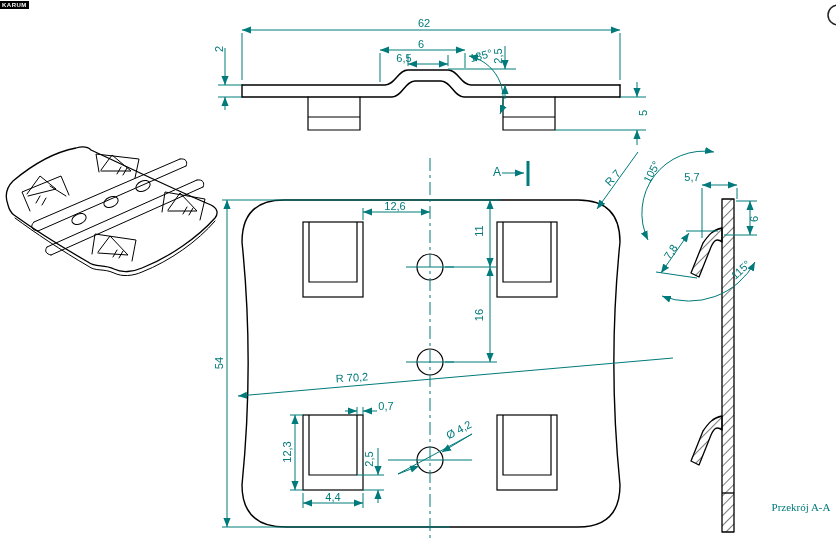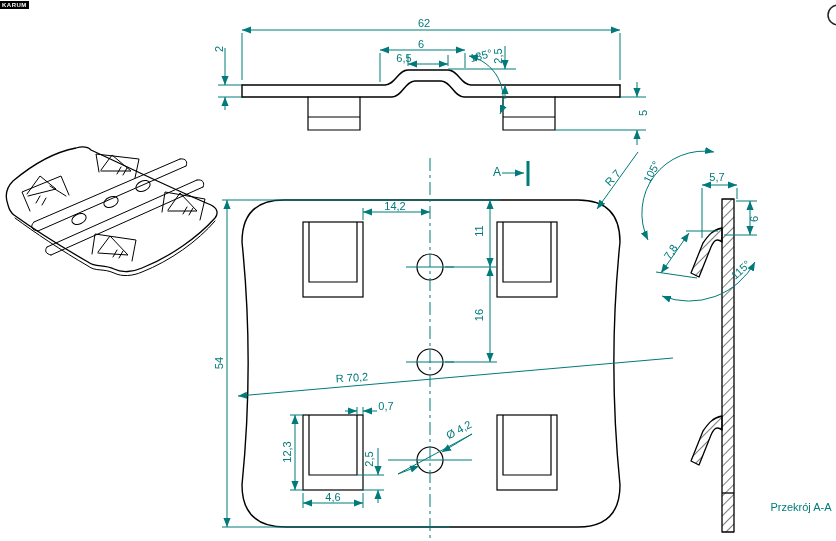--- a/index.html
+++ b/index.html
@@ -5,21 +5,21 @@
   html,body{margin:0;padding:0;background:#fff;}
   #sheet{position:relative;width:836px;height:541px;background:#ffffff;overflow:hidden;
          font-family:"Liberation Sans", sans-serif;}
   svg{position:absolute;left:0;top:0;}
   .dim{position:absolute;color:#007a7a;font-size:11px;line-height:11px;white-space:nowrap;
        transform:translate(-50%,-50%);}
   .r90{transform:translate(-50%,-50%) rotate(-90deg);}
   .titleblock{position:absolute;left:0;top:1px;background:#000;color:#fff;
               font-size:6px;line-height:8px;padding:0 2px;letter-spacing:0.5px;font-weight:bold;}
   .seclabel{position:absolute;color:#007a7a;font-size:11px;white-space:nowrap;
-            transform:translate(-50%,-50%);}
+            transform:translate(-50%,-50%);font-family:Liberation Serif, serif;}
   .marker{font-size:12px;}
 </style>
 </head>
 <body>
 
 <div id="sheet">
 
 <svg width="836" height="541" viewBox="0 0 836 541">
   <defs>
     <marker id="arr" viewBox="0 0 10 10" refX="10" refY="5" markerWidth="9" markerHeight="9" orient="auto-start-reverse" markerUnits="userSpaceOnUse">
@@ -167,33 +167,33 @@
 <div class="titleblock">KARUM</div>
 
 <div class="dim" style="left:424px;top:23px">62</div>
 <div class="dim" style="left:421px;top:44px">6</div>
 <div class="dim" style="left:404px;top:58px">6,5</div>
 <div class="dim" style="left:481px;top:56px;transform:translate(-50%,-50%) rotate(-15deg)">135°</div>
 <div class="dim r90" style="left:498px;top:56px">2,5</div>
 <div class="dim r90" style="left:219px;top:49px">2</div>
 <div class="dim r90" style="left:643px;top:113px">5</div>
 
-<div class="dim" style="left:395px;top:206px">14,2</div>
+<div class="dim" style="left:395px;top:206px">12,6</div>
 <div class="dim r90" style="left:479px;top:231px">11</div>
 <div class="dim r90" style="left:479px;top:315px">16</div>
 <div class="dim r90" style="left:219px;top:363px">54</div>
 <div class="dim" style="left:352px;top:378px;transform:translate(-50%,-50%) rotate(-4deg)">R 70,2</div>
 <div class="dim" style="left:386px;top:406px">0,7</div>
 <div class="dim r90" style="left:287px;top:452px">12,3</div>
-<div class="dim" style="left:333px;top:497px">4,6</div>
+<div class="dim" style="left:333px;top:497px">4,4</div>
 <div class="dim r90" style="left:369px;top:459px">2,5</div>
 <div class="dim" style="left:459px;top:430px;transform:translate(-50%,-50%) rotate(-28deg)">Ø 4,2</div>
 <div class="dim" style="left:613px;top:178px;transform:translate(-50%,-50%) rotate(-47deg)">R 7</div>
 <div class="dim marker" style="left:497px;top:172px">A</div>
 
 <div class="dim" style="left:652px;top:172px;transform:translate(-50%,-50%) rotate(-62deg)">105°</div>
-<div class="dim" style="left:717px;top:177px">5,7</div>
+<div class="dim" style="left:692px;top:177px">5,7</div>
 <div class="dim r90" style="left:754px;top:219px">6</div>
 <div class="dim" style="left:671px;top:252px;transform:translate(-50%,-50%) rotate(-57deg)">7,8</div>
 <div class="dim" style="left:741px;top:270px;transform:translate(-50%,-50%) rotate(-42deg)">115°</div>
 <div class="seclabel" style="left:801px;top:507px">Przekrój A-A</div>
 
 </div>
 
 </body></html>

